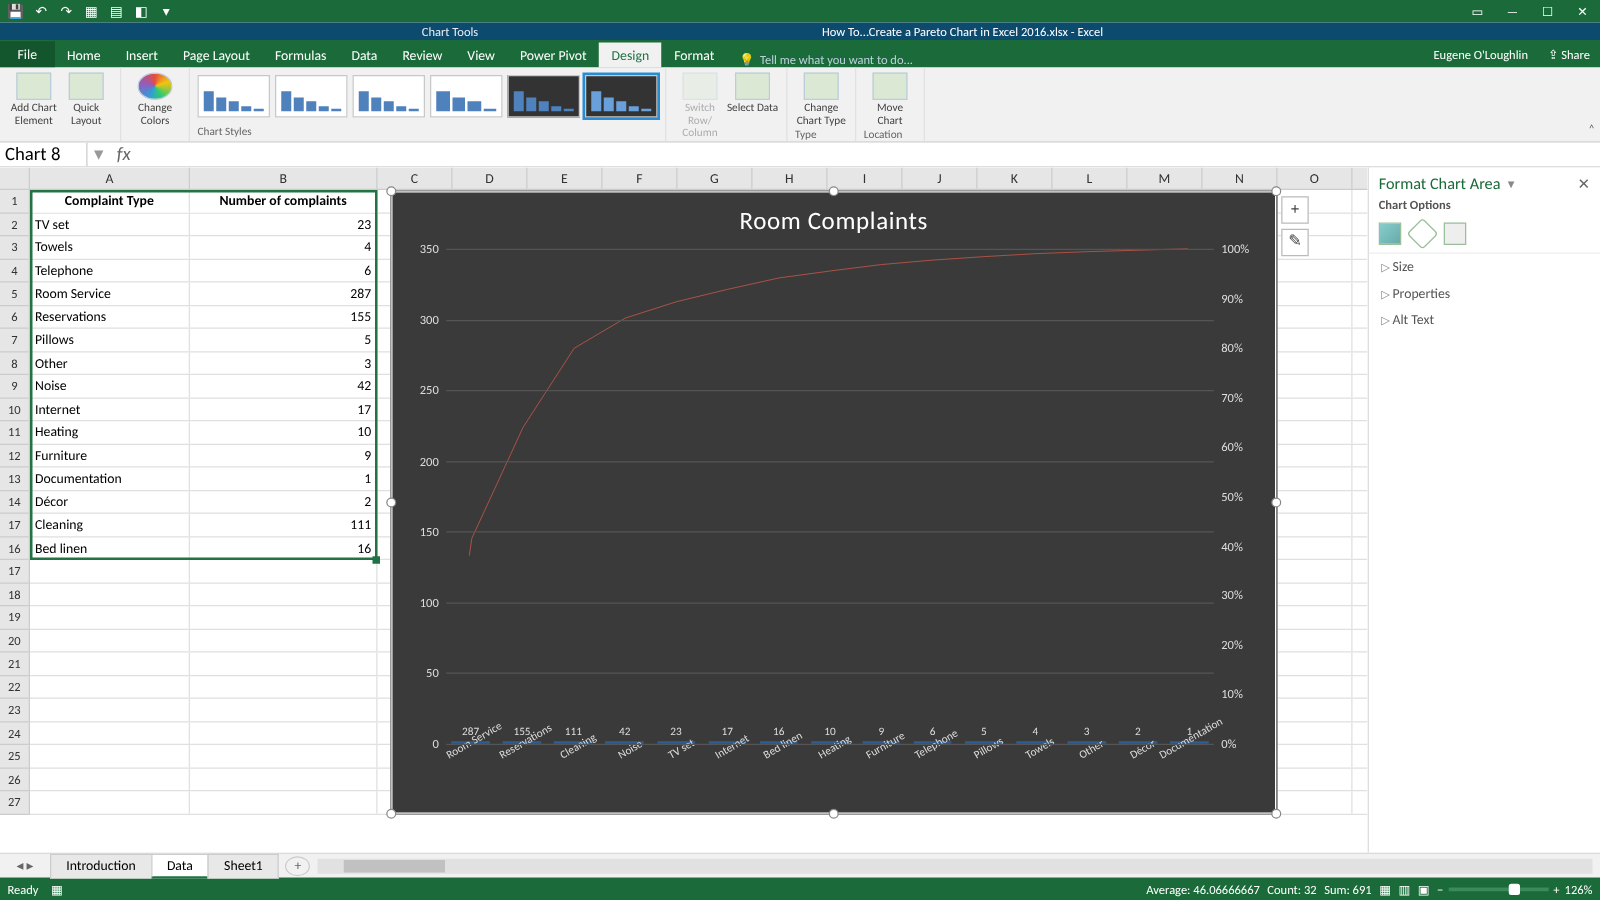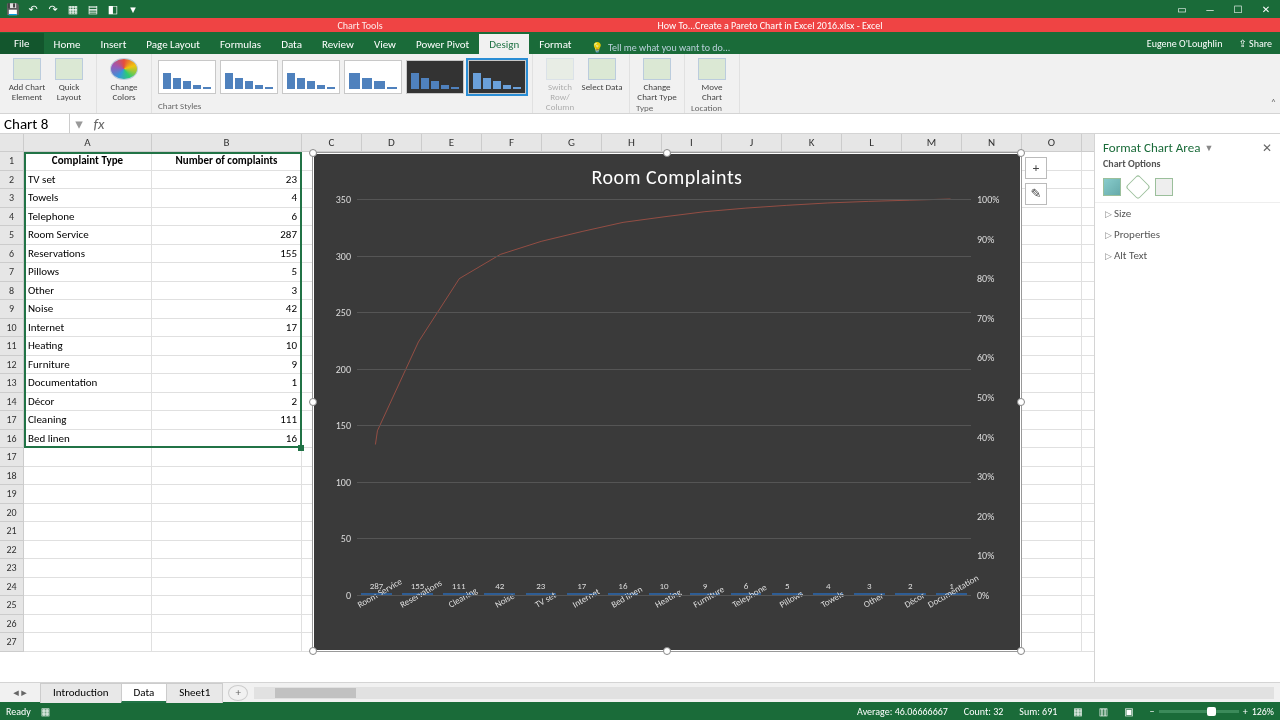--- a/index.html
+++ b/index.html
@@ -6,21 +6,21 @@
   html, body { width: 1280px; height: 720px; overflow: hidden; background: #fff; }
 
   
   .titlebar { height: 18px; background: #1a6b39; color: #fff; display: flex; align-items: center; font-size: 11px; }
   .qat { display: flex; align-items: center; gap: 6px; padding: 0 6px; }
   .qat span { width: 14px; height: 14px; display: inline-flex; align-items: center; justify-content: center; font-size: 11px; }
   .titlebar-center { flex: 1; text-align: center; position: relative; }
   .winbtns { display: flex; }
   .winbtns div { width: 28px; height: 18px; display: flex; align-items: center; justify-content: center; font-size: 10px; }
 
-  .titlebar2 { height: 14px; background:#ef4444; color:#fff; display:flex; align-items:center; font-size:10px; }
+  .titlebar2 { height: 14px; background:#0c4a6e; color:#fff; display:flex; align-items:center; font-size:10px; }
   .titlebar2 .doc { flex:1; text-align:center; }
   .titlebar2 .ct { width:120px; text-align:center; font-size:10px; opacity:.9;}
 
   
   .ribbon-tabs { height: 22px; background: #1a6b39; color: #fff; display: flex; align-items: flex-end; font-size: 11px; }
   .ribbon-tabs .tab { padding: 4px 10px 3px; cursor: default; }
   .ribbon-tabs .tab.active { background: #f1f1f1; color: #217346; }
   .ribbon-tabs .tab.tool { color: #fff; }
   .ribbon-tabs .tab.tool.active { background:#f1f1f1; color:#217346;}
   .ribbon-tabs .file { background: #13562d; padding: 4px 14px; }
@@ -96,21 +96,21 @@
   .tabsbar{height:20px; background:#f1f1f1; border-top:1px solid #d4d4d4; display:flex; align-items:center; font-size:11px;}
   .tabsbar .nav{width:40px; text-align:center; color:#666;}
   .stab{padding:2px 12px; border:1px solid #ccc; border-bottom:none; background:#e8e8e8; margin-right:-1px;}
   .stab.active{background:#fff; border-bottom:2px solid #217346;}
   .newtab{width:20px; text-align:center; color:#666; border:1px solid #ccc; border-radius:50%; line-height:14px; height:16px; font-size:11px; margin-left:6px;}
   .hscroll{flex:1; margin:0 6px; height:12px; background:#e1e1e1; position:relative;}
   .hscroll .thumb{position:absolute; left:2%; width:8%; top:1px; bottom:1px; background:#c1c1c1;}
 
   
   .status{height:18px; background:#1a6b39; color:#fff; display:flex; align-items:center; font-size:10px; padding:0 6px;}
-  .status .r{margin-left:auto; display:flex; gap:16px; align-items:center;}
+  .status .r{margin-left:auto; display:flex; gap:6px; align-items:center;}
   .status .zoom{display:flex; align-items:center; gap:4px;}
   .status .slider{width:80px; height:3px; background:#3b8a5a; position:relative;}
   .status .slider::after{content:""; position:absolute; left:60%; top:-3px; width:9px; height:9px; background:#fff; border-radius:2px;}
 </style>
 </head>
 <body>
 
 <div class="titlebar">
   <div class="qat">
     <span>💾</span>

